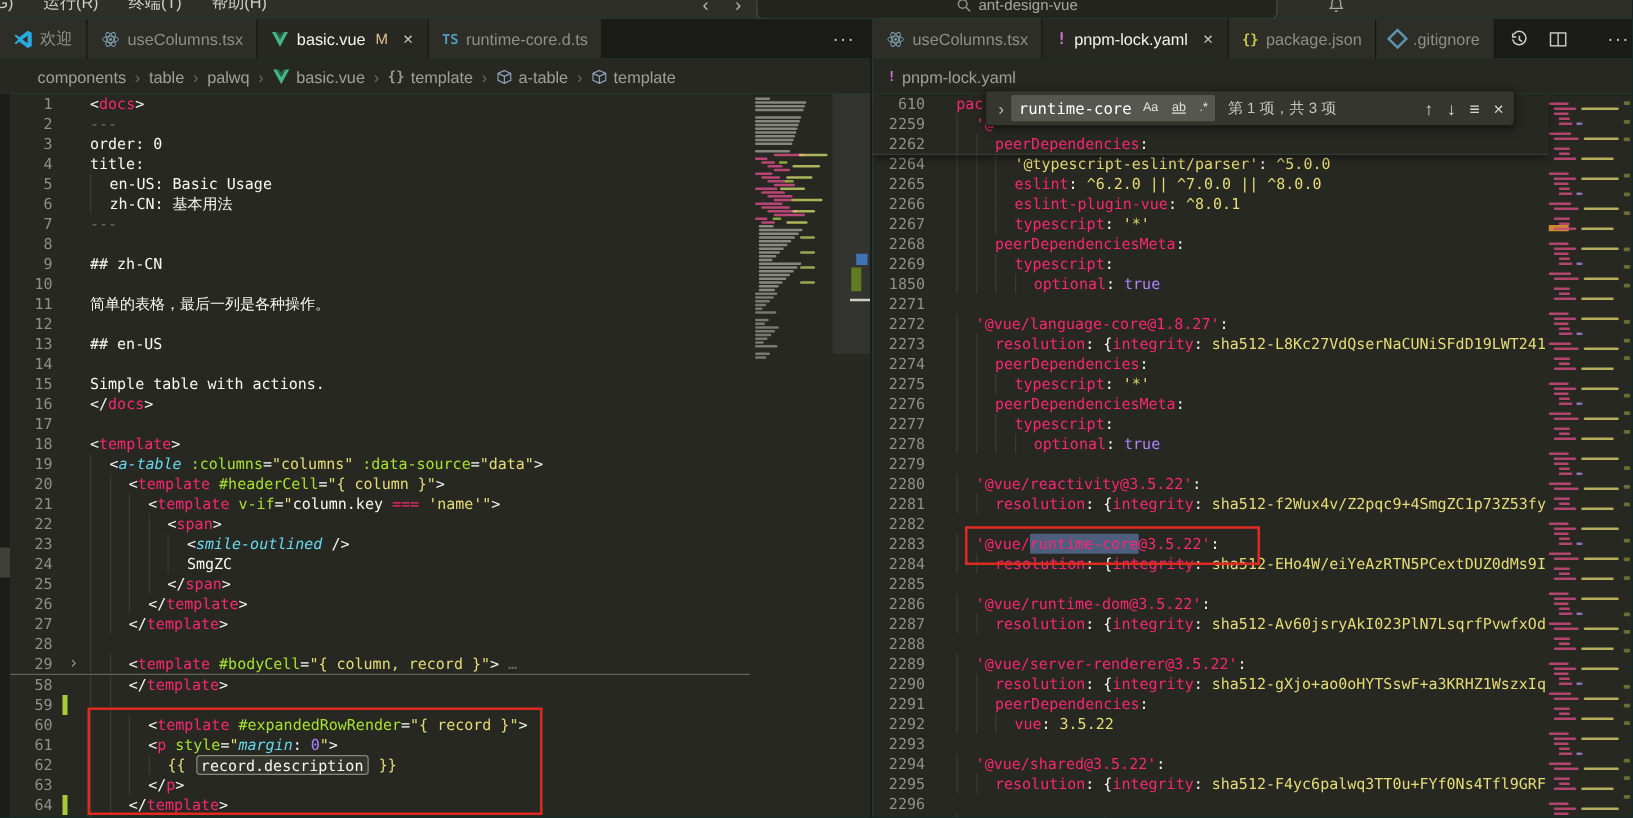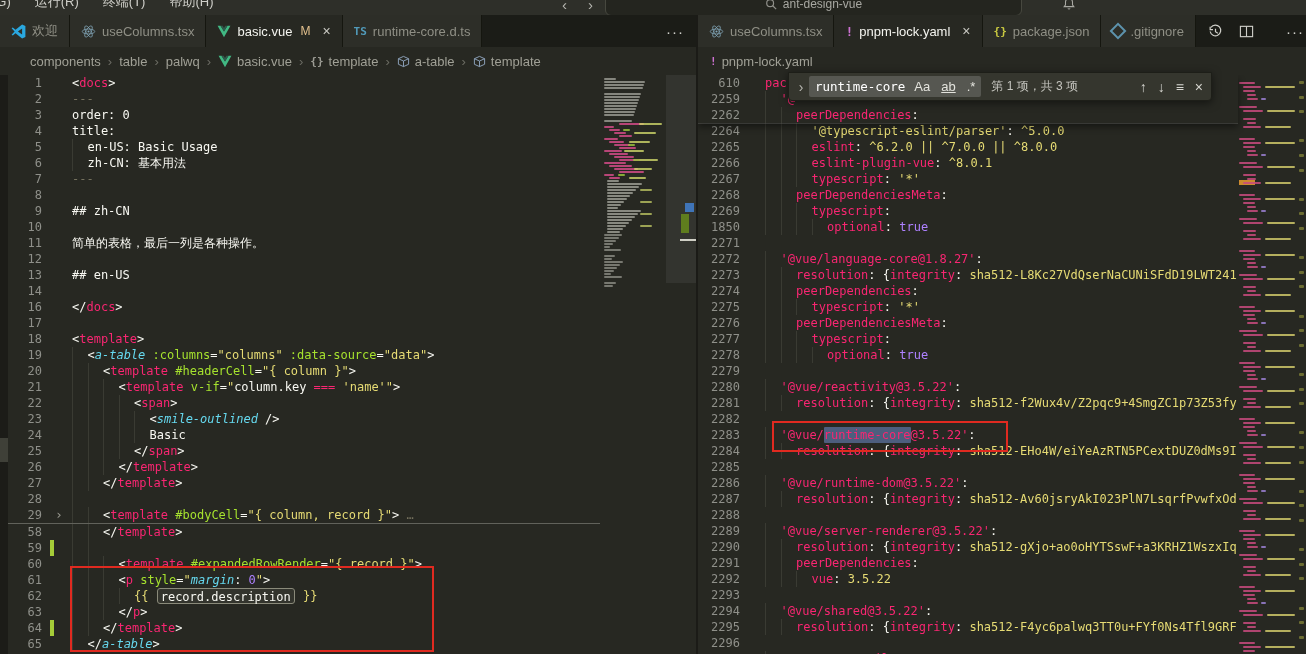--- a/index.html
+++ b/index.html
@@ -66,21 +66,21 @@
   .scrollslider{position:absolute;left:0;top:0;width:30px;height:208px;background:rgba(255,255,255,.06);}
   .rulercol{position:absolute;left:600px;top:0;width:8px;height:579px;background:#272822;z-index:2;}
   
   .findwidget{position:absolute;left:90px;top:57px;width:424px;height:29px;background:#35362e;
               border:1px solid #1d1e18;border-radius:0 0 4px 4px;box-shadow:0 2px 8px rgba(0,0,0,.5);
               display:flex;align-items:center;z-index:6;padding:0 8px 0 4px;box-sizing:border-box;}
   .fw-chevron{color:#b9b9b3;font-size:14px;width:16px;text-align:center;}
   .fw-input{display:flex;align-items:center;background:#565751;height:21px;padding:0 4px 0 6px;
             border-radius:2px;gap:7px;}
   .fw-query{color:#fff;font-size:12.5px;font-family:"DejaVu Sans Mono",monospace;}
-  .fw-toggle{color:#e3e3dd;font-size:13px;padding:1px 2px;border-radius:2px;}
+  .fw-toggle{color:#e3e3dd;font-size:10px;padding:1px 2px;border-radius:2px;}
   .fw-toggle.ww{text-decoration:underline;}
   .fw-count{color:#c5c5bf;font-size:12px;margin-left:10px;white-space:nowrap;}
   .fw-spacer{flex:1;}
   .fw-btn{color:#d7d7d1;font-size:14px;margin-left:11px;}
   
   .redbox{position:absolute;border:2px solid #e02a20;z-index:7;}
   .rb-left{left:70px;top:491px;width:360px;height:82px;}
   .rb-right{left:74px;top:346px;width:232px;height:27px;}
   
   .leftstrip{position:absolute;left:0;top:60px;width:8px;height:579px;background:#1c1c18;z-index:4;}
@@ -274,20 +274,25 @@
             <span class="gutter g-l">13</span>
             <span class="foldcol f-l"></span>
             <span class="code"><span class="tok" style="color: rgb(248, 248, 242);">## en-US</span></span>
           </div>
           <div class="row">
             <span class="gutter g-l">14</span>
             <span class="foldcol f-l"></span>
             <span class="code"></span>
           </div>
           <div class="row">
+            <span class="gutter g-l">15</span>
+            <span class="foldcol f-l"></span>
+            <span class="code"><span class="tok" style="color: rgb(248, 248, 242);">Simple table with actions.</span></span>
+          </div>
+          <div class="row">
             <span class="gutter g-l">16</span>
             <span class="foldcol f-l"></span>
             <span class="code"><span class="tok" style="color: rgb(248, 248, 242);">&lt;/</span><span class="tok" style="color: rgb(249, 38, 114);">docs</span><span class="tok" style="color: rgb(248, 248, 242);">&gt;</span></span>
           </div>
           <div class="row">
             <span class="gutter g-l">17</span>
             <span class="foldcol f-l"></span>
             <span class="code"></span>
           </div>
           <div class="row">
@@ -316,21 +321,21 @@
             <span class="code"><span class="ig"></span><span class="ig"></span><span class="ig"></span><span class="ig"></span><span class="tok" style="color: rgb(248, 248, 242);">&lt;</span><span class="tok" style="color: rgb(249, 38, 114);">span</span><span class="tok" style="color: rgb(248, 248, 242);">&gt;</span></span>
           </div>
           <div class="row">
             <span class="gutter g-l">23</span>
             <span class="foldcol f-l"></span>
             <span class="code"><span class="ig"></span><span class="ig"></span><span class="ig"></span><span class="ig"></span><span class="ig"></span><span class="tok" style="color: rgb(248, 248, 242);">&lt;</span><span class="tok i" style="color: rgb(102, 217, 239);">smile-outlined</span><span class="tok" style="color: rgb(248, 248, 242);"> /&gt;</span></span>
           </div>
           <div class="row">
             <span class="gutter g-l">24</span>
             <span class="foldcol f-l"></span>
-            <span class="code"><span class="ig"></span><span class="ig"></span><span class="ig"></span><span class="ig"></span><span class="ig"></span><span class="tok" style="color: rgb(248, 248, 242);">Basic</span></span>
+            <span class="code"><span class="ig"></span><span class="ig"></span><span class="ig"></span><span class="ig"></span><span class="ig"></span><span class="tok" style="color: rgb(248, 248, 242);">SmgZC</span></span>
           </div>
           <div class="row">
             <span class="gutter g-l">25</span>
             <span class="foldcol f-l"></span>
             <span class="code"><span class="ig"></span><span class="ig"></span><span class="ig"></span><span class="ig"></span><span class="tok" style="color: rgb(248, 248, 242);">&lt;/</span><span class="tok" style="color: rgb(249, 38, 114);">span</span><span class="tok" style="color: rgb(248, 248, 242);">&gt;</span></span>
           </div>
           <div class="row">
             <span class="gutter g-l">26</span>
             <span class="foldcol f-l"></span>
             <span class="code"><span class="ig"></span><span class="ig"></span><span class="ig"></span><span class="tok" style="color: rgb(248, 248, 242);">&lt;/</span><span class="tok" style="color: rgb(249, 38, 114);">template</span><span class="tok" style="color: rgb(248, 248, 242);">&gt;</span></span>

